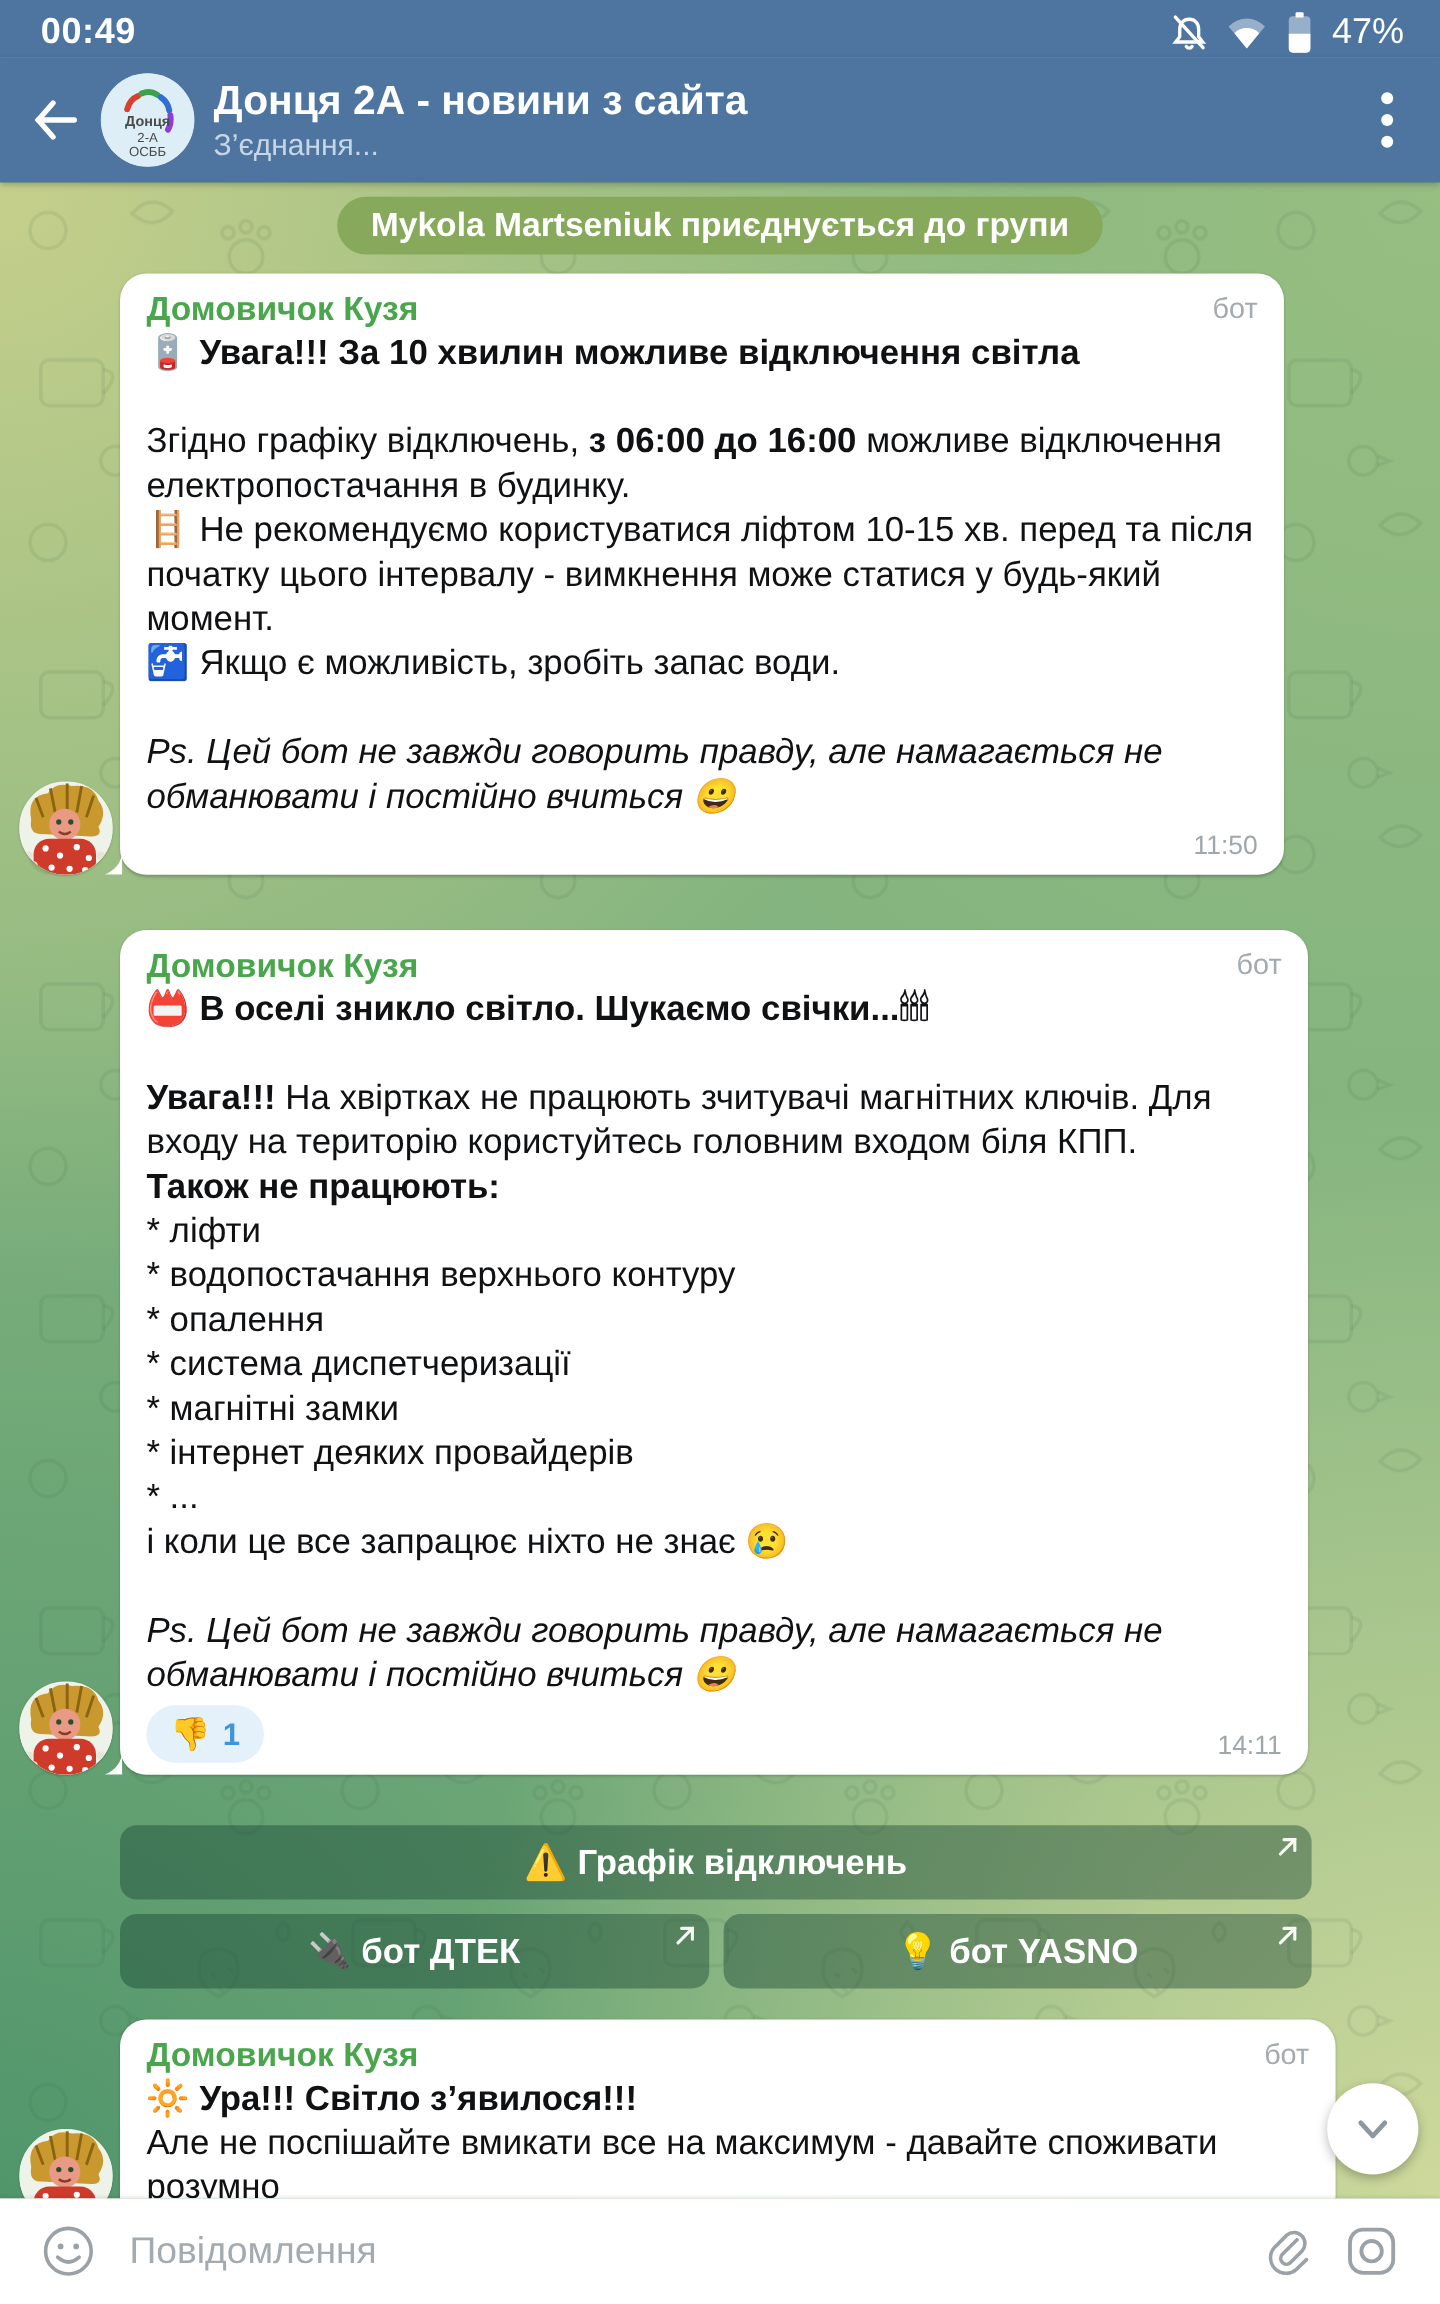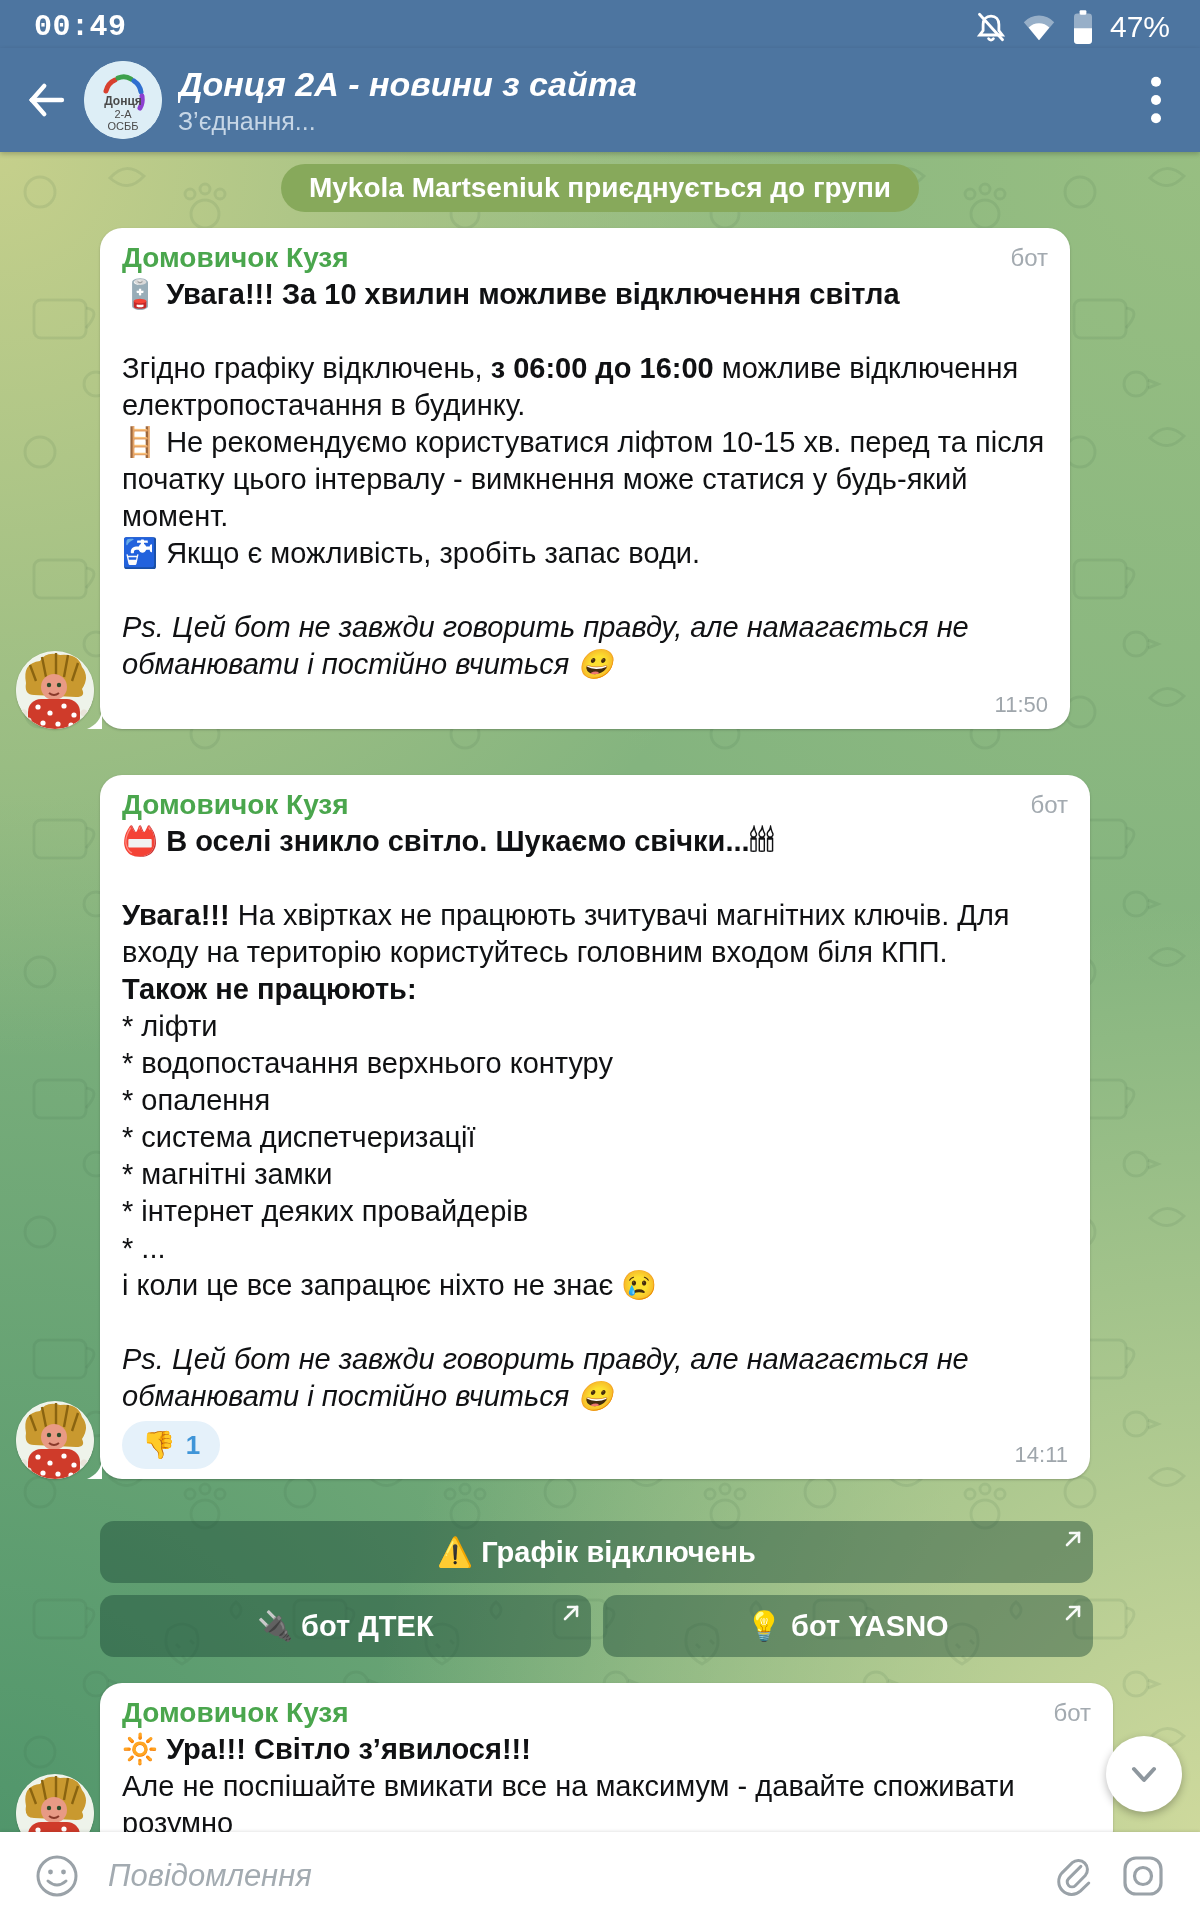--- a/index.html
+++ b/index.html
@@ -1,30 +1,30 @@
 <!DOCTYPE html>
 <html><head>
 <meta charset="utf-8">
 <style>
   html,body{margin:0;padding:0;}
   body{width:1200px;height:1920px;overflow:hidden;font-family:"Liberation Sans",sans-serif;-webkit-font-smoothing:antialiased;}
   .phone{position:relative;width:1200px;height:1920px;display:flex;flex-direction:column;background:#84b47f;}
 
   
   .statusbar{height:48px;background:#4d75a0;color:#fff;display:flex;align-items:center;justify-content:space-between;padding:6px 30px 0 34px;box-sizing:border-box;flex:0 0 auto;}
-  .statusbar .sb-time{font-size:30px;font-weight:700;letter-spacing:.5px;font-family:Liberation Mono, monospace;}
+  .statusbar .sb-time{font-size:30px;font-weight:700;letter-spacing:.5px;}
   .sb-right{display:flex;align-items:center;gap:14px;}
   .sb-right .pct{font-size:30px;font-weight:400;}
 
   
   .header{height:104px;background:#4d75a0;display:flex;align-items:center;padding:0 18px 0 14px;flex:0 0 auto;box-shadow:0 2px 5px rgba(0,0,0,.22);z-index:30;position:relative;}
   .back{width:64px;height:64px;display:flex;align-items:center;justify-content:center;}
   .gavatar{width:78px;height:78px;border-radius:50%;overflow:hidden;margin:0 16px 0 6px;flex:0 0 auto;background:#ddeef6;}
   .htitles{flex:1;min-width:0;color:#fff;}
-  .htitle{font-size:34px;font-weight:700;line-height:40px;white-space:nowrap;overflow:hidden;font-style:italic;}
+  .htitle{font-size:34px;font-weight:700;line-height:40px;white-space:nowrap;overflow:hidden;}
   .hsub{font-size:25px;color:#c6d6e6;line-height:30px;margin-top:2px;}
   .menu{width:52px;height:64px;display:flex;align-items:center;justify-content:center;}
 
   
   .chat{flex:1 1 auto;position:relative;overflow:hidden;
     background:
       radial-gradient(120% 90% at 0% 0%, rgba(201,209,140,.95), rgba(201,209,140,0) 60%),
       radial-gradient(110% 80% at 100% 0%, rgba(155,192,130,.85), rgba(155,192,130,0) 62%),
       radial-gradient(120% 95% at 100% 100%, rgba(210,219,158,.95), rgba(210,219,158,0) 58%),
       radial-gradient(135% 100% at 0% 100%, rgba(78,148,106,.95), rgba(78,148,106,0) 62%),
@@ -58,21 +58,21 @@
   .kb{margin:42px 0 0 100px;width:993px;display:flex;flex-direction:column;gap:12px;z-index:2;position:relative;}
   .kb-row{display:flex;gap:12px;}
   .kb-btn{flex:1;position:relative;height:62px;background:rgba(21,66,50,.42);border-radius:14px;color:#fff;display:flex;align-items:center;justify-content:center;font-size:29px;font-weight:600;cursor:pointer;}
   .kb-arrow{position:absolute;top:8px;right:10px;opacity:.95;}
 
   
   .fab{position:absolute;right:18px;bottom:20px;width:76px;height:76px;border-radius:50%;background:#fff;box-shadow:0 3px 9px rgba(0,0,0,.28);display:flex;align-items:center;justify-content:center;z-index:10;cursor:pointer;}
 
   
   .composer{height:88px;background:#fff;display:flex;align-items:center;gap:26px;padding:0 34px;box-sizing:border-box;flex:0 0 auto;box-shadow:0 -1px 3px rgba(0,0,0,.10);z-index:20;}
-  .composer input{flex:1;border:none;outline:none;font-size:31px;color:#333;font-family:"Liberation Sans",sans-serif;background:transparent;font-style:italic;}
+  .composer input{flex:1;border:none;outline:none;font-size:31px;color:#333;font-family:"Liberation Sans",sans-serif;background:transparent;}
   .composer input::placeholder{color:#a3abb1;}
   .cicon{display:flex;align-items:center;justify-content:center;flex:0 0 auto;cursor:pointer;}
 </style>
 </head>
 <body>
 
 <svg width="0" height="0" style="position:absolute" aria-hidden="true">
   <defs>
     <g id="kuzya">
       <rect width="78" height="78" fill="#f2f5ee"></rect>

